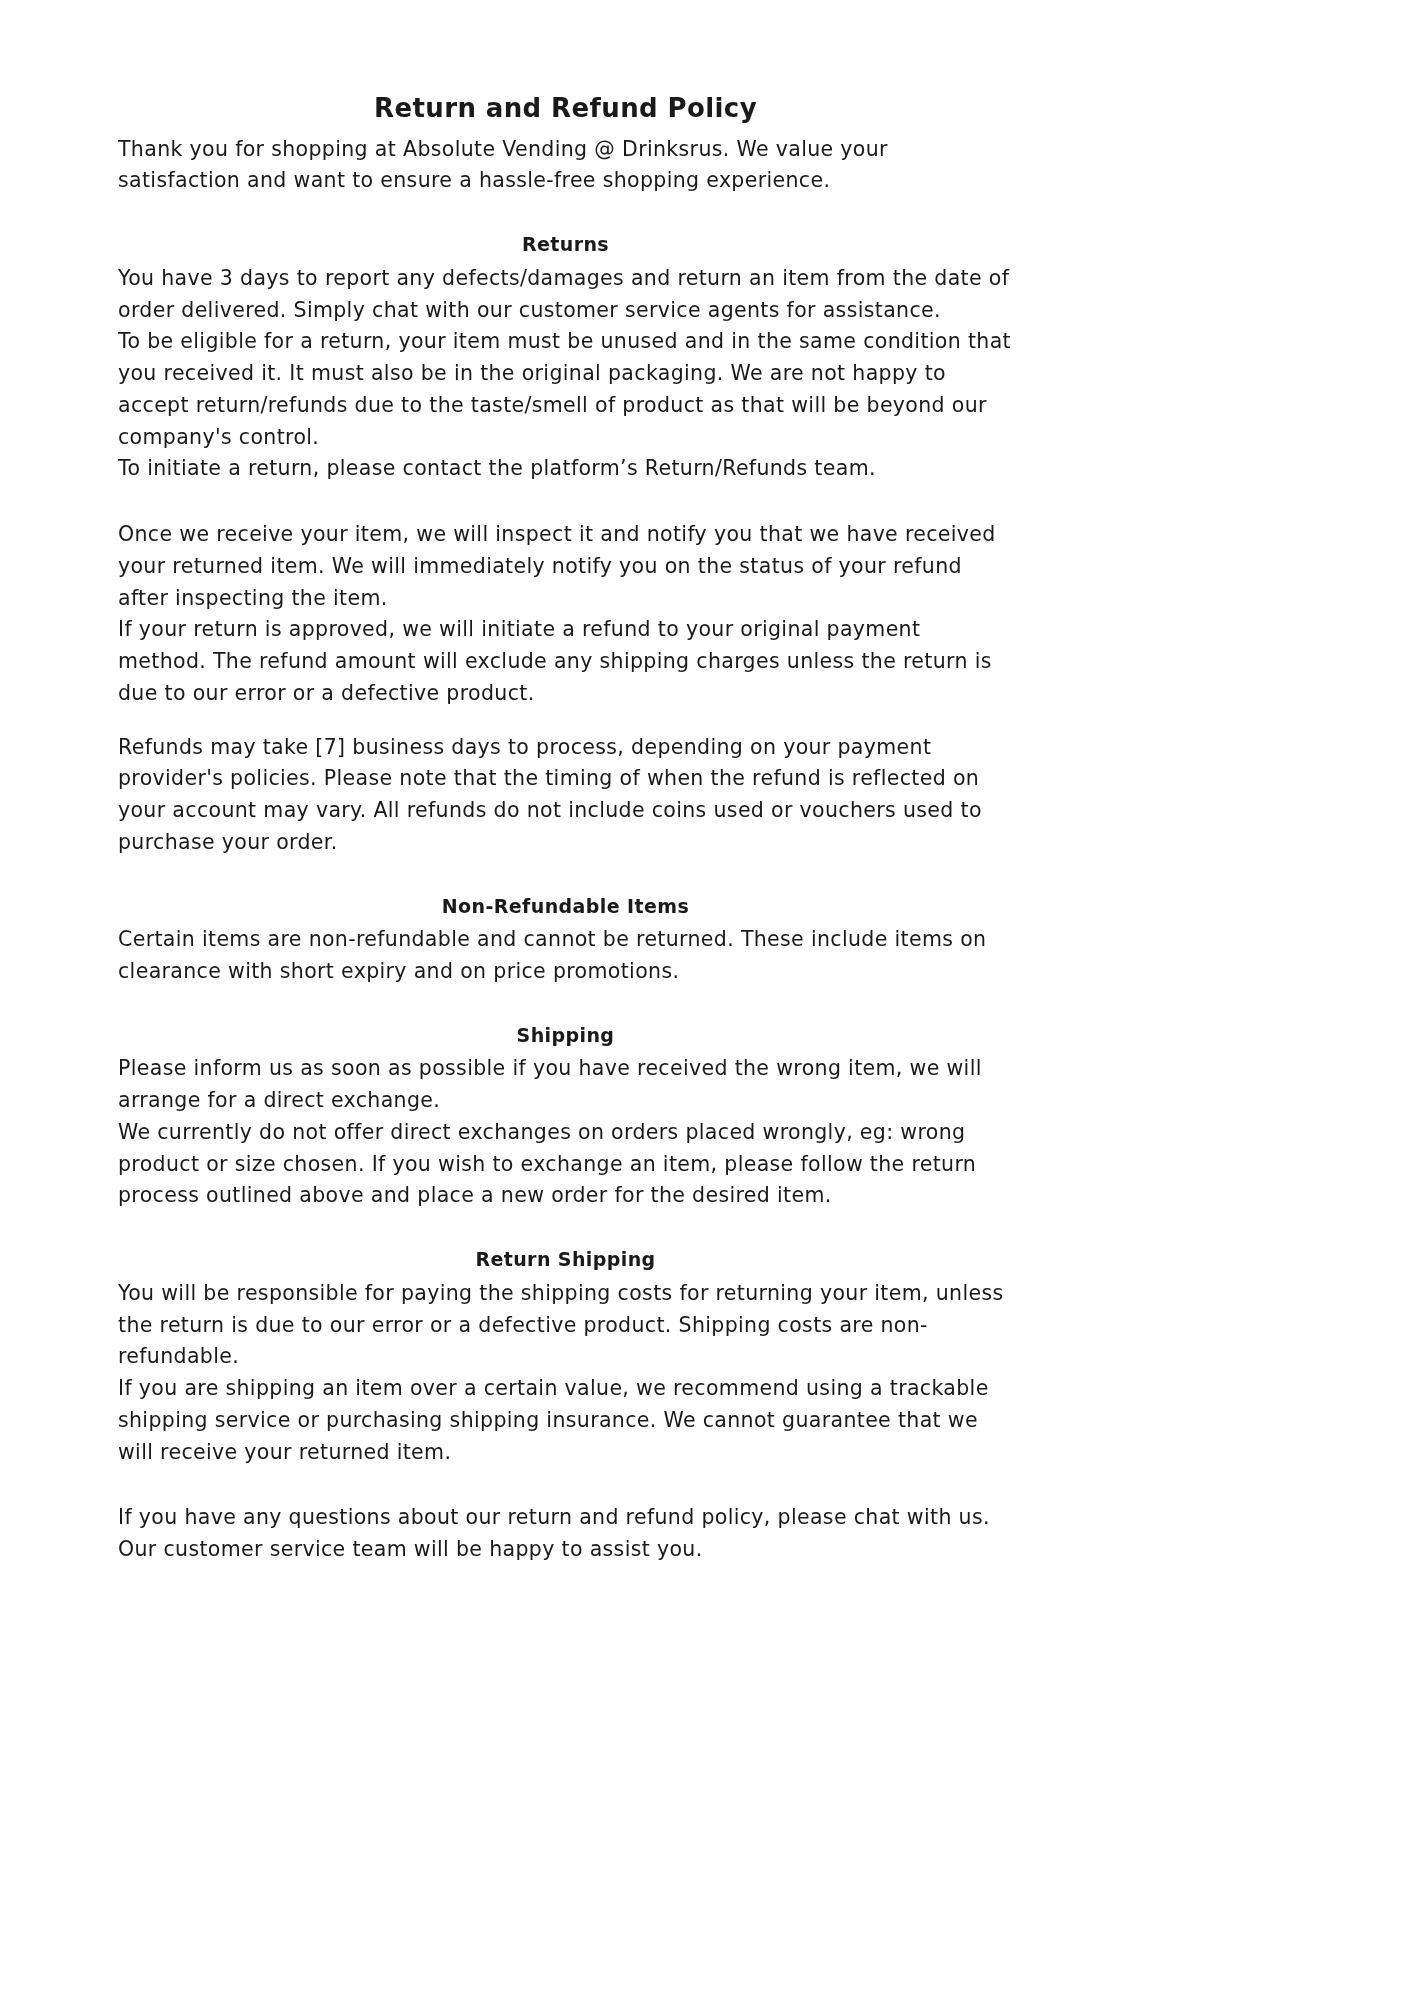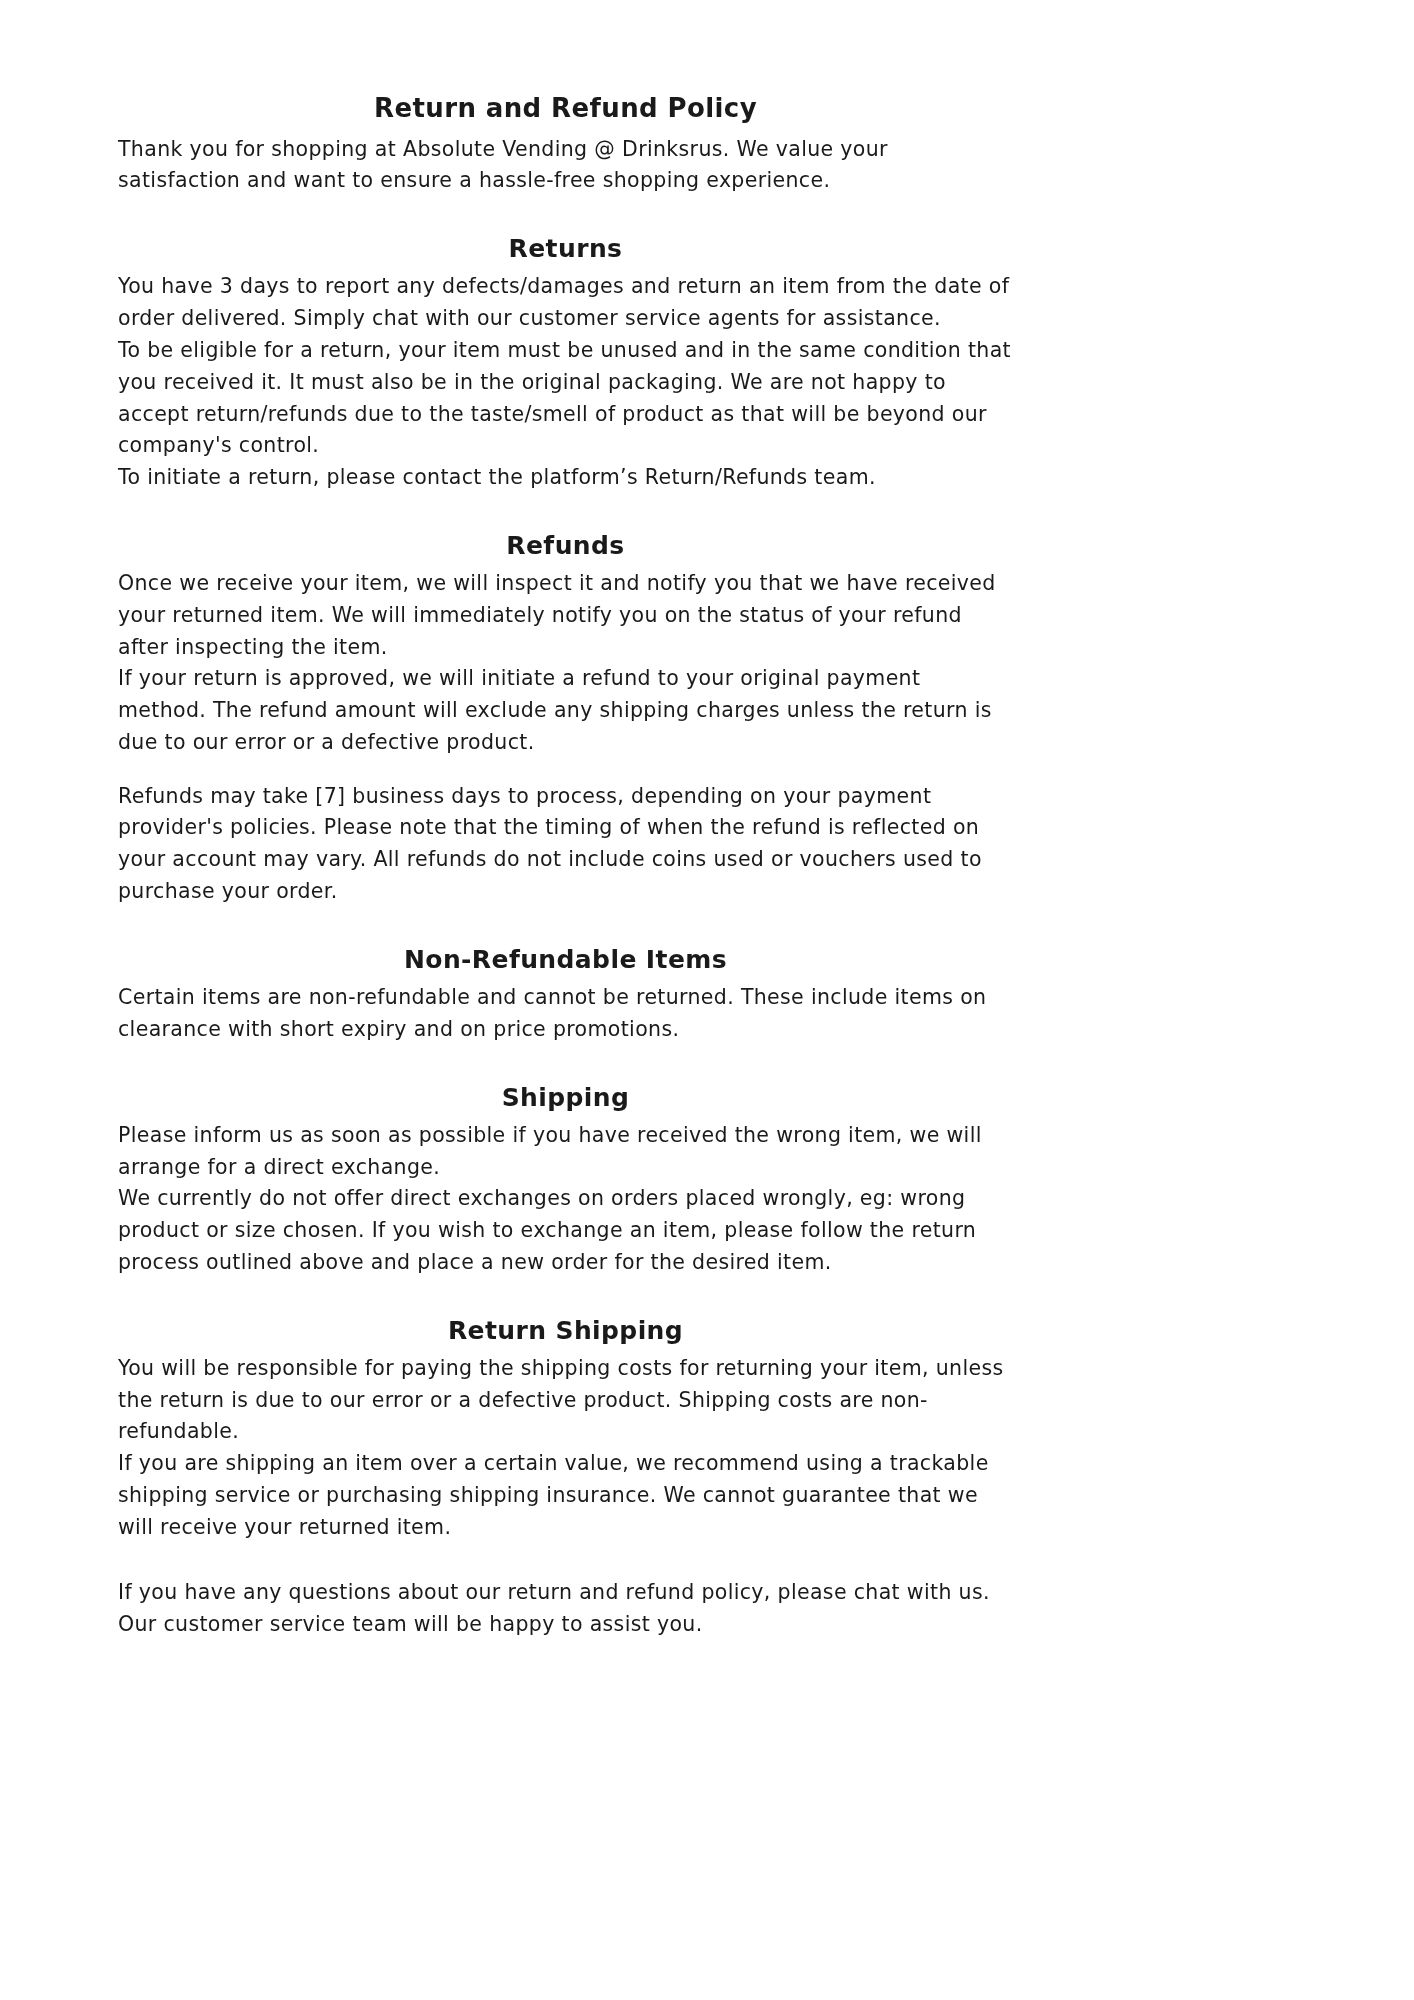--- a/index.html
+++ b/index.html
@@ -24,21 +24,21 @@
   .doc-title {
     text-align: center;
     font-size: 26px;
     font-weight: bold;
     letter-spacing: 0.4px;
     margin: 0 0 6px 0;
     line-height: 1.45;
   }
   .section-heading {
     text-align: center;
-    font-size: 25px;
+    font-size: 19px;
     font-weight: bold;
     letter-spacing: 0.4px;
     margin: 0 0 4px 0;
     line-height: 1.45;
   }
   .para {
     text-align: left;
     font-size: 20.5px;
     line-height: 1.55;
     letter-spacing: 0.35px;
@@ -65,21 +65,20 @@
   <div class="block">
     <h2 class="section-heading">Returns</h2>
     <p class="para">You have 3 days to report any defects/damages and return an item from the date of order delivered. Simply chat with our customer service agents for assistance.</p>
     <p class="para">To be eligible for a return, your item must be unused and in the same condition that you received it. It must also be in the original packaging. We are not happy to accept return/refunds due to the taste/smell of product as that will be beyond our company's control.</p>
     <p class="para">To initiate a return, please contact the platform’s Return/Refunds team.</p>
   </div>
 
   <div class="gap-section"></div>
 
   <div class="block">
-    <h2 class="section-heading">Refunds</h2>
     <p class="para">Once we receive your item, we will inspect it and notify you that we have received your returned item. We will immediately notify you on the status of your refund after inspecting the item.</p>
     <p class="para">If your return is approved, we will initiate a refund to your original payment method. The refund amount will exclude any shipping charges unless the return is due to our error or a defective product.</p>
     <div class="gap-para"></div>
     <p class="para">Refunds may take [7] business days to process, depending on your payment provider's policies. Please note that the timing of when the refund is reflected on your account may vary. All refunds do not include coins used or vouchers used to purchase your order.</p>
   </div>
 
   <div class="gap-section"></div>
 
   <div class="block">
     <h2 class="section-heading">Non-Refundable Items</h2>

